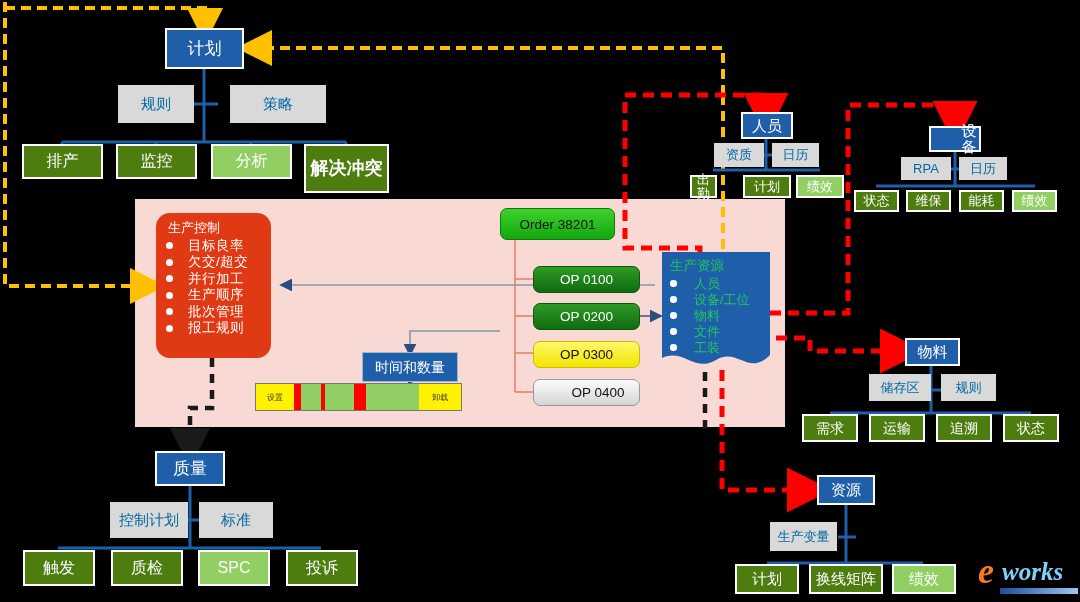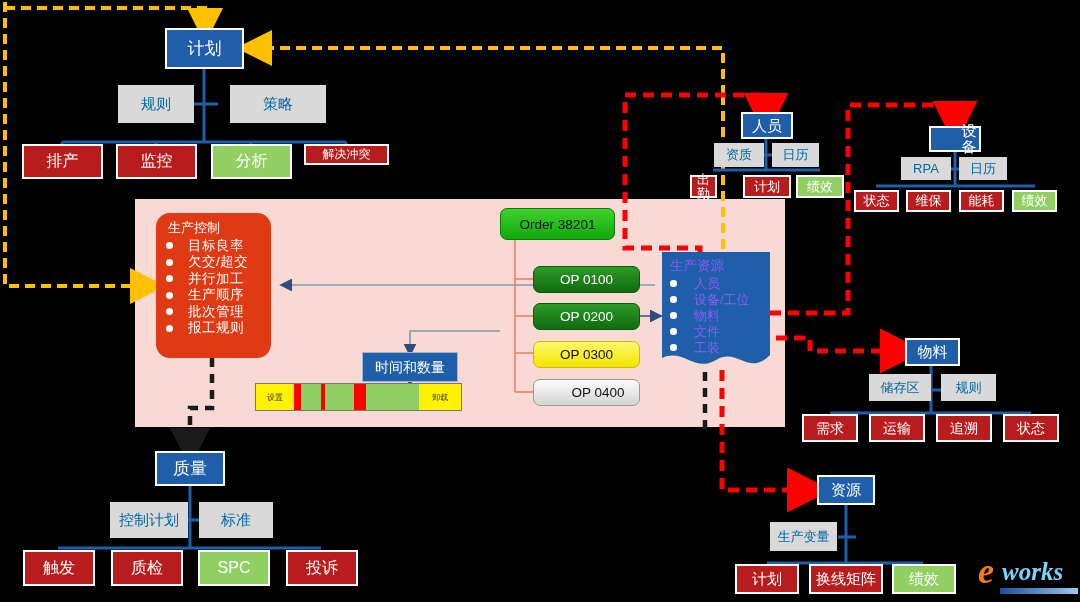--- a/index.html
+++ b/index.html
@@ -2,36 +2,36 @@
 <html><head>
 <meta charset="utf-8">
 <style>
   html,body{margin:0;padding:0;background:#000;}
   #stage{position:relative;width:1080px;height:602px;background:#000;overflow:hidden;
          font-family:"Liberation Sans","DejaVu Sans",sans-serif;}
   .node{position:absolute;box-sizing:border-box;display:flex;align-items:center;
         justify-content:center;text-align:center;color:#fff;line-height:1.05;
         border:2px solid #fff;}
   .n-dark{background:#1F5FA9;}
-  .n-cyan{background:#b91c1c;}
+  .n-cyan{background:#4d7c0f;}
   .n-green{background:#92CF63;}
   .n-grey{background:#D9D9D9;color:#0369a1;}
   .lbl{display:block;}
   svg.wires{position:absolute;left:0;top:0;width:1080px;height:602px;overflow:visible;}
   .panel{position:absolute;background:#F8D9D3;}
   .rc{position:absolute;background:#E03A15;border-radius:14px;color:#fff;
       box-sizing:border-box;padding:6px 8px 4px 10px;}
   .rc .t{font-size:13px;margin:0 0 1px 2px;}
   .rc ul{list-style:none;margin:0;padding:0;}
   .rc li{font-size:13.5px;line-height:1.22;display:flex;align-items:center;}
   .rc li .b{width:13px;height:8px;display:inline-block;}
   .rc li .b::before{content:"";display:block;width:7px;height:7px;border-radius:50%;
       background:#fff;}
   .rc li span.tx{margin-left:9px;letter-spacing:.5px;}
-  .docbox{position:absolute;color:#8b5cf6;}
+  .docbox{position:absolute;color:#22c55e;}
   .docbox .inner{position:absolute;inset:0;padding:5px 0 0 8px;box-sizing:border-box;}
   .docbox .t{font-size:13.5px;margin-bottom:1px;}
   .docbox ul{list-style:none;margin:0;padding:0;}
   .docbox li{font-size:13px;line-height:1.24;display:flex;align-items:center;}
   .docbox li .b{width:12px;height:8px;display:inline-block;}
   .docbox li .b::before{content:"";display:block;width:6.5px;height:6.5px;border-radius:50%;
       background:#fff;}
   .docbox li span.tx{margin-left:12px;}
   .opbox{position:absolute;box-sizing:border-box;border-radius:7px;display:flex;
          align-items:center;justify-content:center;font-size:13.5px;}
@@ -152,21 +152,21 @@
     </div>
   <div class="node n-cyan" style="left:22px;top:144px;width:81px;height:35px;font-size:16px;">
     <span class="lbl">排产</span>
     </div>
   <div class="node n-cyan" style="left:116px;top:144px;width:81px;height:35px;font-size:16px;">
     <span class="lbl">监控</span>
     </div>
   <div class="node n-green" style="left:211px;top:144px;width:81px;height:35px;font-size:16px;">
     <span class="lbl">分析</span>
     </div>
-  <div class="node n-cyan" style="left:304px;top:144px;width:85px;height:21px;font-size:12px;">
+  <div class="node n-cyan" style="left:304px;top:144px;width:85px;height:49px;font-size:18px;font-weight:bold;">
     <span class="lbl">解决冲突</span>
     </div>
 
   <div class="node n-dark" style="left:741px;top:112px;width:52px;height:27px;font-size:15px;">
     <span class="lbl">人员</span>
     </div>
   <div class="node n-grey" style="left:714px;top:143px;width:50px;height:24px;font-size:13px;border:none;">
     <span class="lbl">资质</span>
     </div>
   <div class="node n-grey" style="left:772px;top:143px;width:47px;height:24px;font-size:13px;border:none;">

